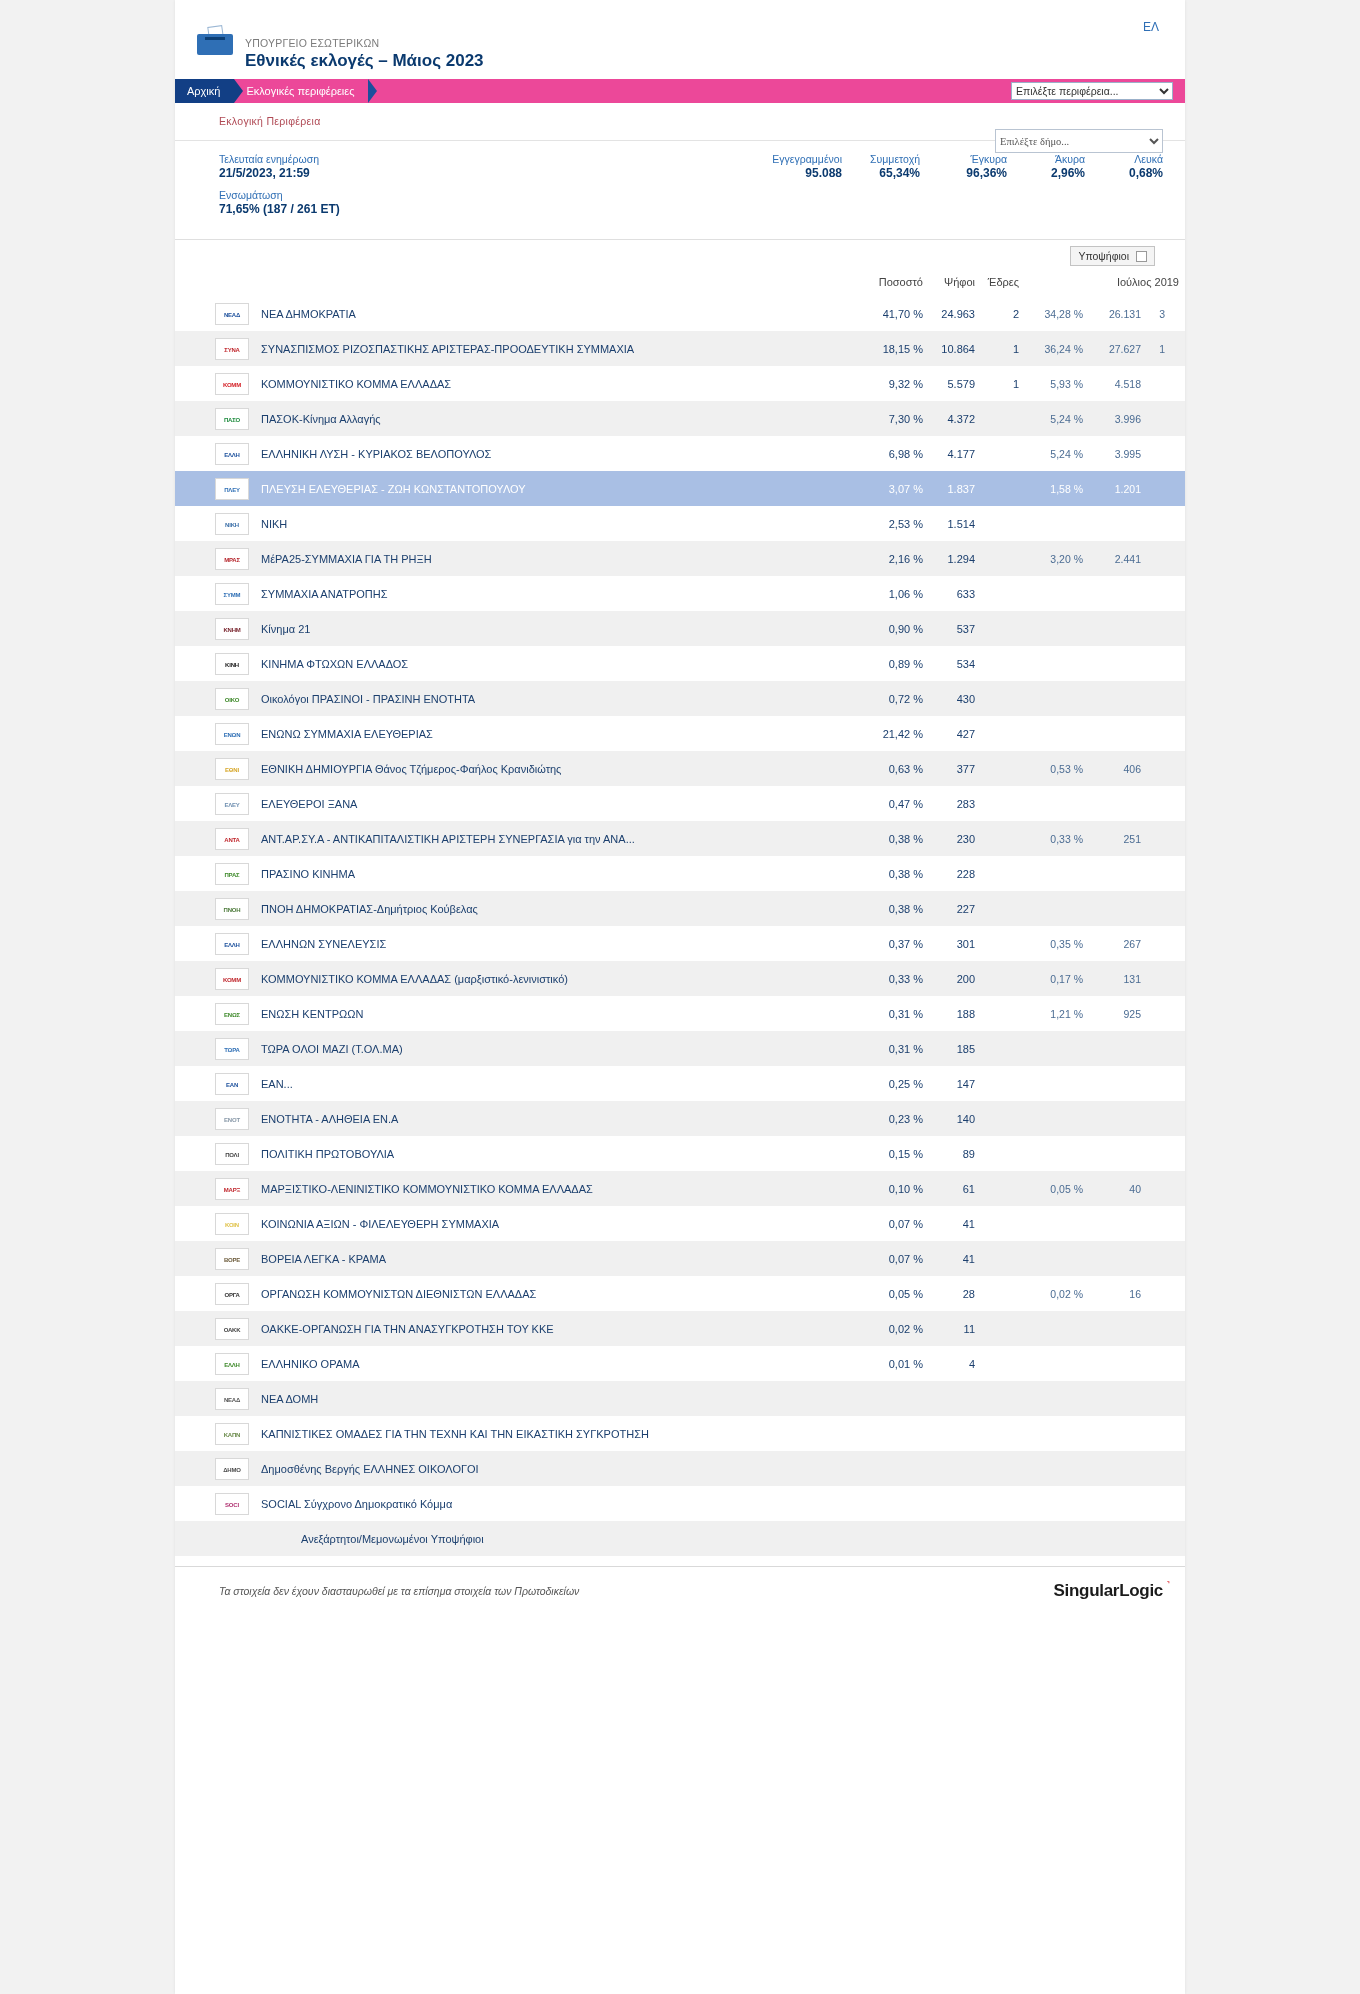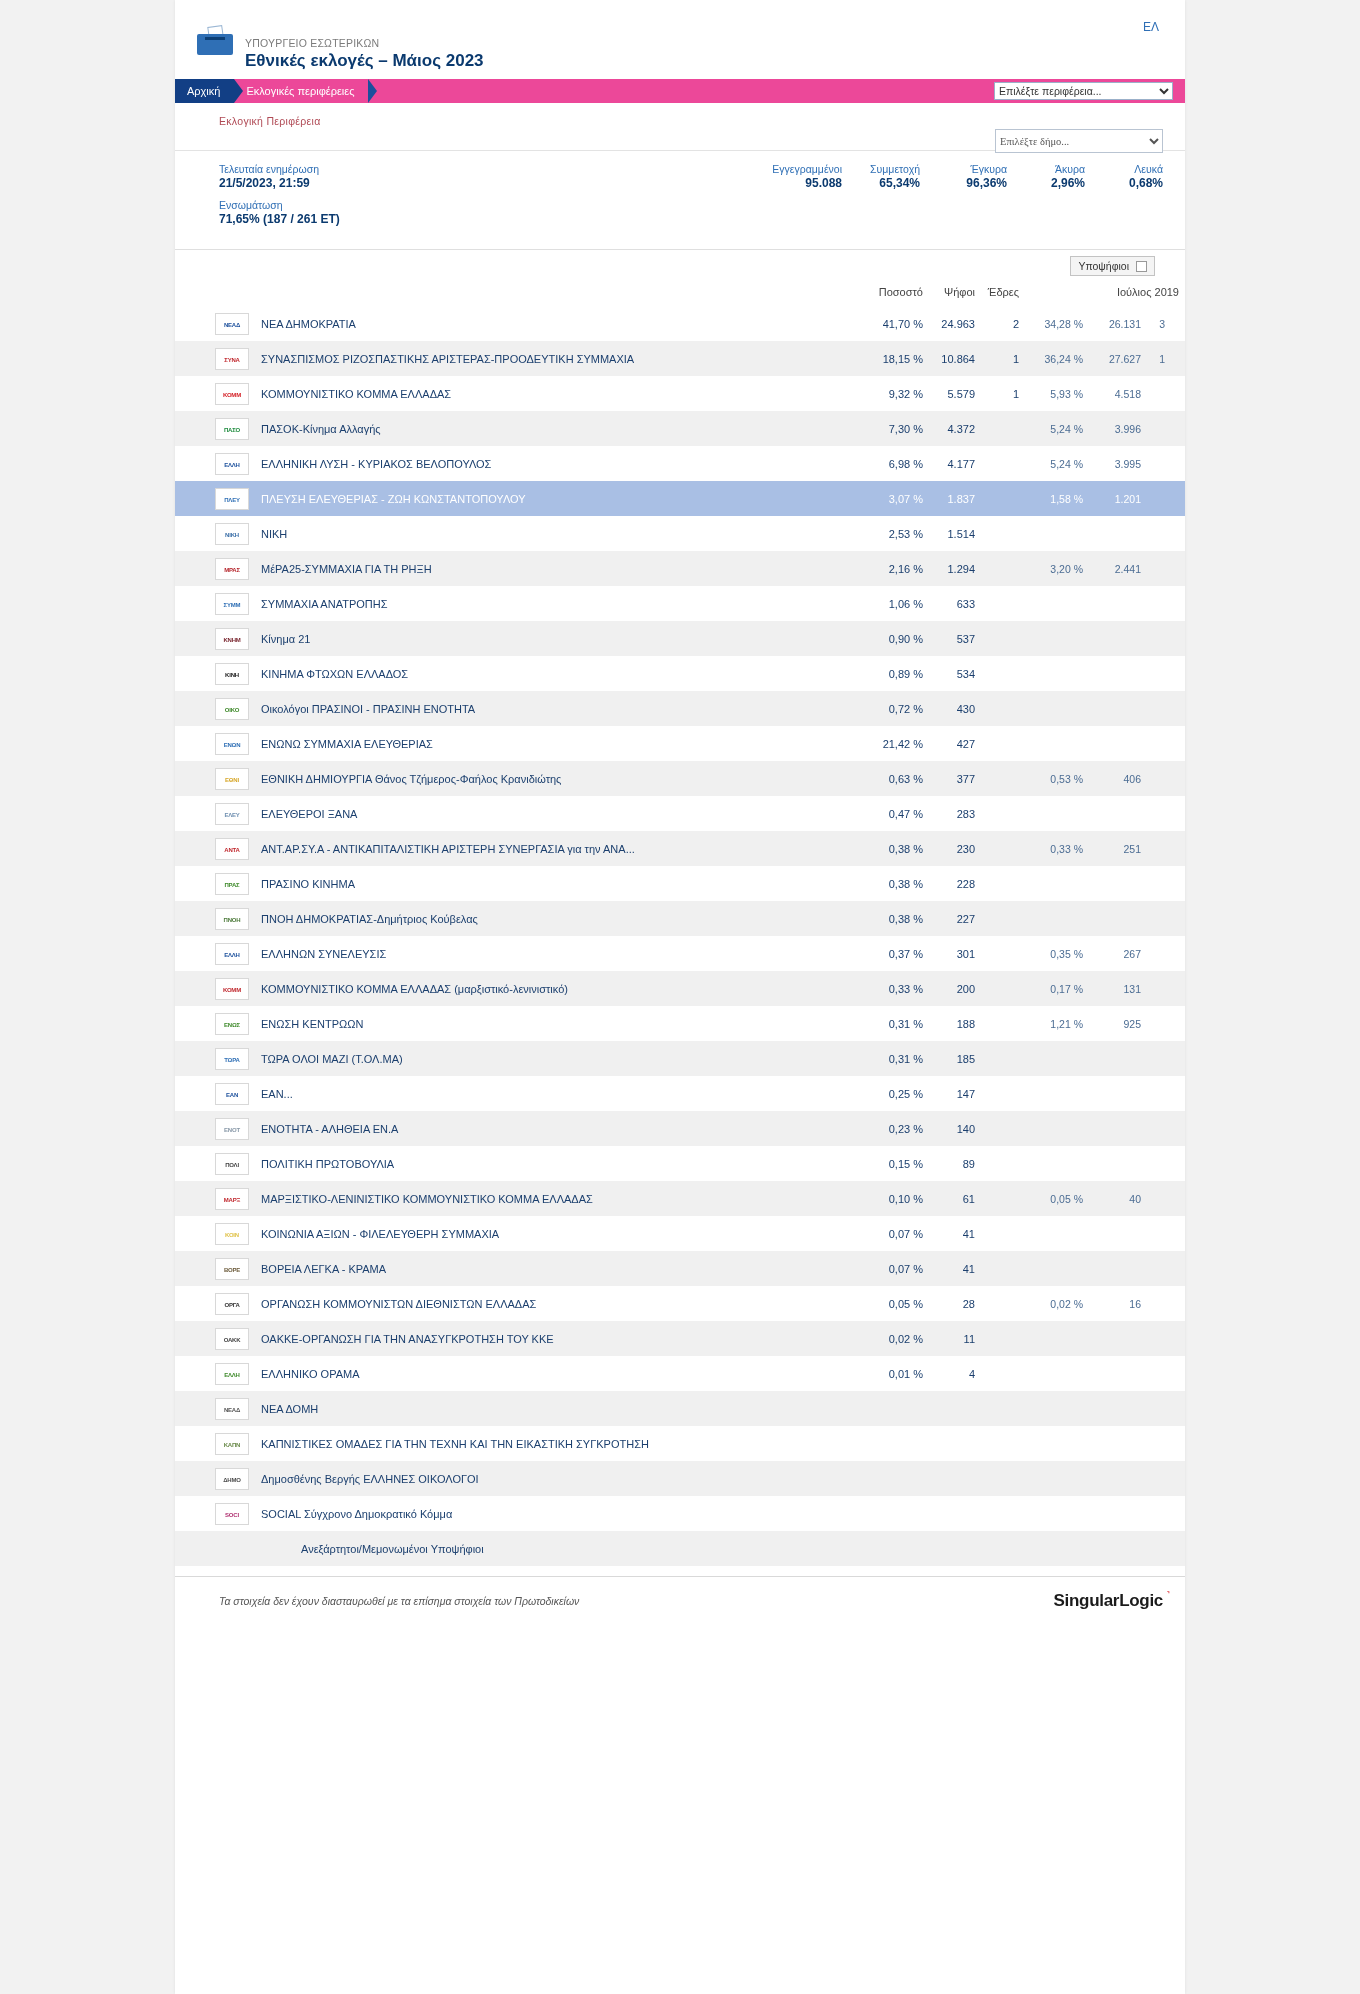--- a/index.html
+++ b/index.html
@@ -98,40 +98,40 @@
     width: 0; height: 0;
     border-top: 12px solid transparent;
     border-bottom: 12px solid transparent;
     border-left: 9px solid #123f85;
     z-index: 2;
   }
   .crumb.second::after { border-left-color: #1b4f9c; }
   .nav-select {
     position: absolute;
     right: 12px; top: 3px;
-    width: 179px;
+    width: 162px;
     height: 18px;
     font-size: 10.5px;
     font-family: "Liberation Sans", sans-serif;
     border: 1px solid #9bb0c9;
     background: #fff;
     color: #333;
   }
 
   
   .region-head {
     padding: 12px 22px 8px 44px;
     position: relative;
     border-bottom: 1px solid #e3e3e3;
   }
   .region-label {
     font-size: 10.5px;
     color: #b04a55;
     letter-spacing: .3px;
-    margin-bottom: 15px;
+    margin-bottom: 5px;
   }
   .region-name {
     font-size: 22px;
     color: #1b4f9c;
     font-weight: bold;
   }
   .muni-select {
     position: absolute;
     right: 22px; top: 26px;
     width: 168px; height: 24px;

